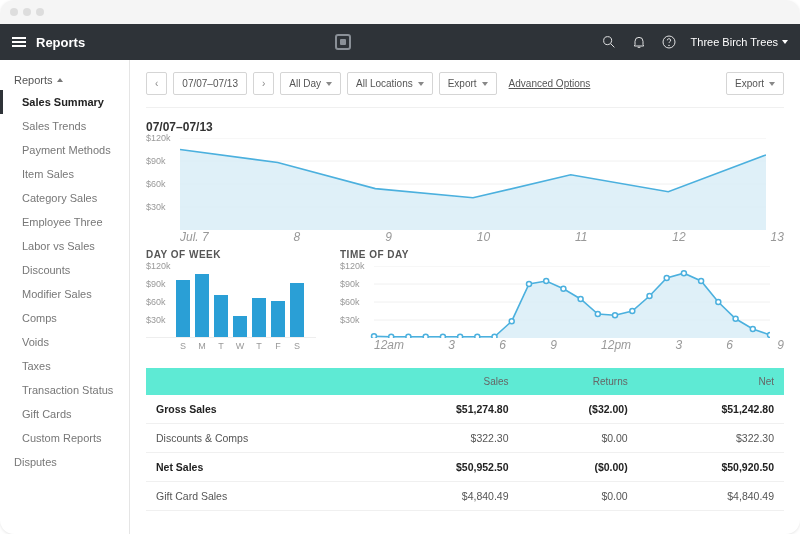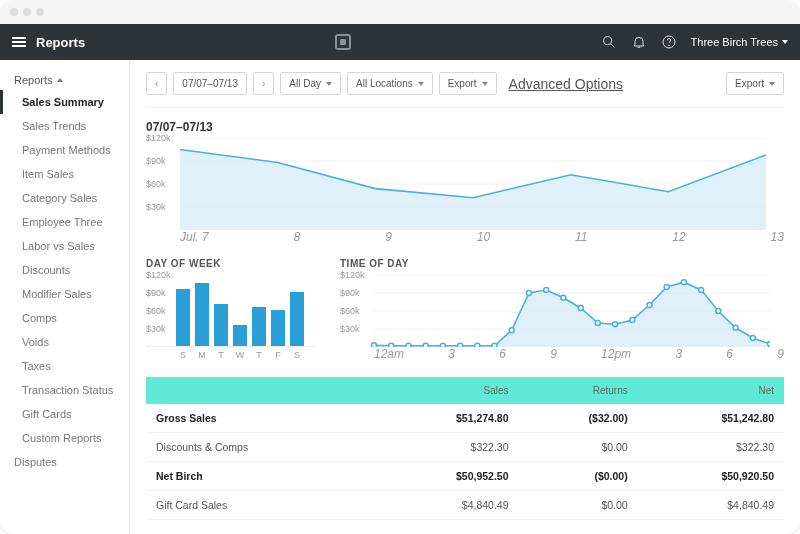--- a/index.html
+++ b/index.html
@@ -27,27 +27,27 @@
 .side-item { padding: 6px 14px 6px 22px; color: #777; cursor: pointer; position: relative; }
 .side-item.active { color: #222; font-weight: 600; }
 .side-item.active::before { content: ""; position: absolute; left: 0; top: 0; bottom: 0; width: 3px; background: #2e3338; }
 .side-top { padding: 6px 14px; color: #777; cursor: pointer; }
 .main { flex: 1; overflow-y: auto; padding: 0 16px 20px; }
 .toolbar { display: flex; align-items: center; gap: 6px; padding: 12px 0; border-bottom: 1px solid #f0f0f0; }
 .btn { border: 1px solid #d5d5d5; background: #fff; padding: 5px 8px; font-size: 10px; color: #555; border-radius: 2px; cursor: pointer; display: inline-flex; align-items: center; gap: 5px; }
 .btn .caret-dn2 { width: 0; height: 0; border-left: 3px solid transparent; border-right: 3px solid transparent; border-top: 4px solid #888; }
 .btn .chev { font-size: 10px; color: #888; }
 .spacer { flex: 1; }
-.link { font-size: 14px; text-decoration: underline; color: #555; cursor: pointer; margin-left: 6px; }
+.link { font-size: 10px; text-decoration: underline; color: #555; cursor: pointer; margin-left: 6px; }
 .chart-title { font-size: 12px; font-weight: 700; margin: 12px 0 4px; color: #333; }
 .chart-box { position: relative; }
 .ylabel { position: absolute; left: 0; font-size: 9px; color: #999; transform: translateY(-50%); }
 .chart-svg { display: block; }
 .xlabels { display: flex; justify-content: space-between; font-size: 12px; color: #999; padding-left: 34px; font-style: italic; }
-.mini-row { display: flex; gap: 24px; margin-top: 14px; }
+.mini-row { display: flex; gap: 24px; margin-top: 5px; }
 .mini { }
 .mini-title { font-size: 10px; font-weight: 700; letter-spacing: 0.5px; color: #555; margin-bottom: 6px; }
 .bars { display: flex; align-items: flex-end; gap: 5px; height: 72px; border-bottom: 1px solid #eee; padding-left: 30px; }
 .bar { width: 14px; background: #2a9fd6; }
 .bar-labels { display: flex; gap: 5px; padding-left: 30px; margin-top: 3px; }
 .bar-label { width: 14px; text-align: center; font-size: 9px; color: #999; }
 .mini .chart-box { position: relative; }
 .table { width: 100%; margin-top: 16px; font-size: 10.5px; border-collapse: collapse; }
 .table thead th { background: #5eead4; padding: 8px 10px; text-align: right; font-weight: 500; color: #666; font-size: 10px; }
 .table thead th:first-child { text-align: left; }
@@ -285,21 +285,21 @@
               <td>($32.00)</td>
               <td>$51,242.80</td>
             </tr>
             <tr>
               <td>Discounts &amp; Comps</td>
               <td>$322.30</td>
               <td>$0.00</td>
               <td>$322.30</td>
             </tr>
             <tr class="bold">
-              <td>Net Birch</td>
+              <td>Net Sales</td>
               <td>$50,952.50</td>
               <td>($0.00)</td>
               <td>$50,920.50</td>
             </tr>
             <tr>
               <td>Gift Card Sales</td>
               <td>$4,840.49</td>
               <td>$0.00</td>
               <td>$4,840.49</td>
             </tr>

